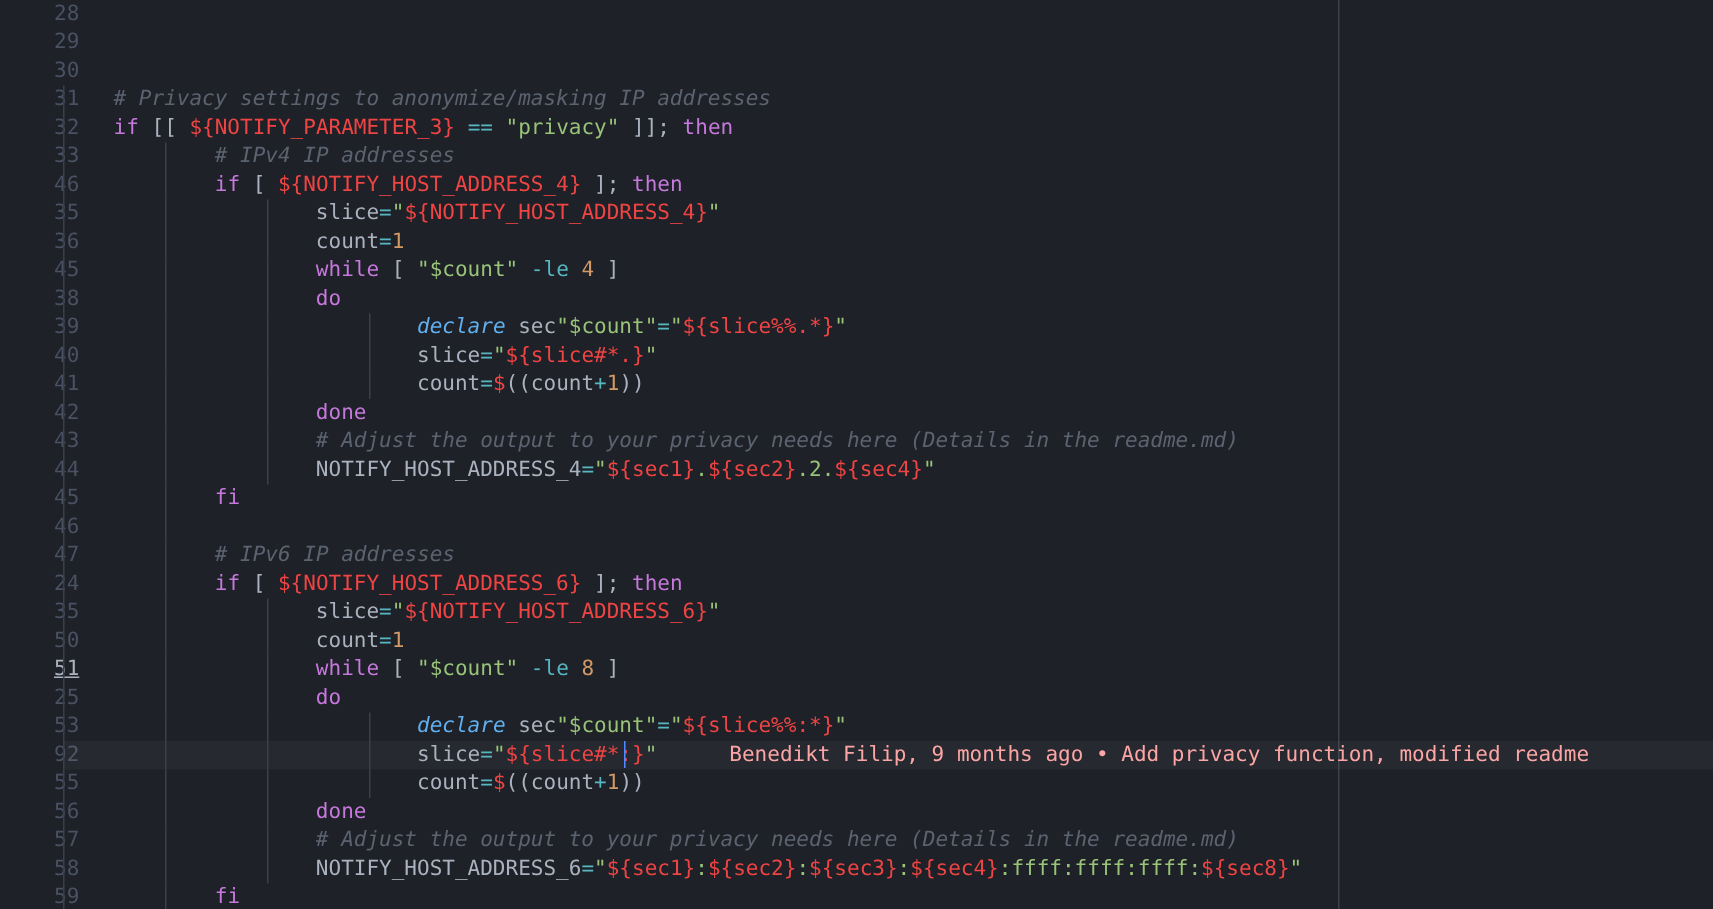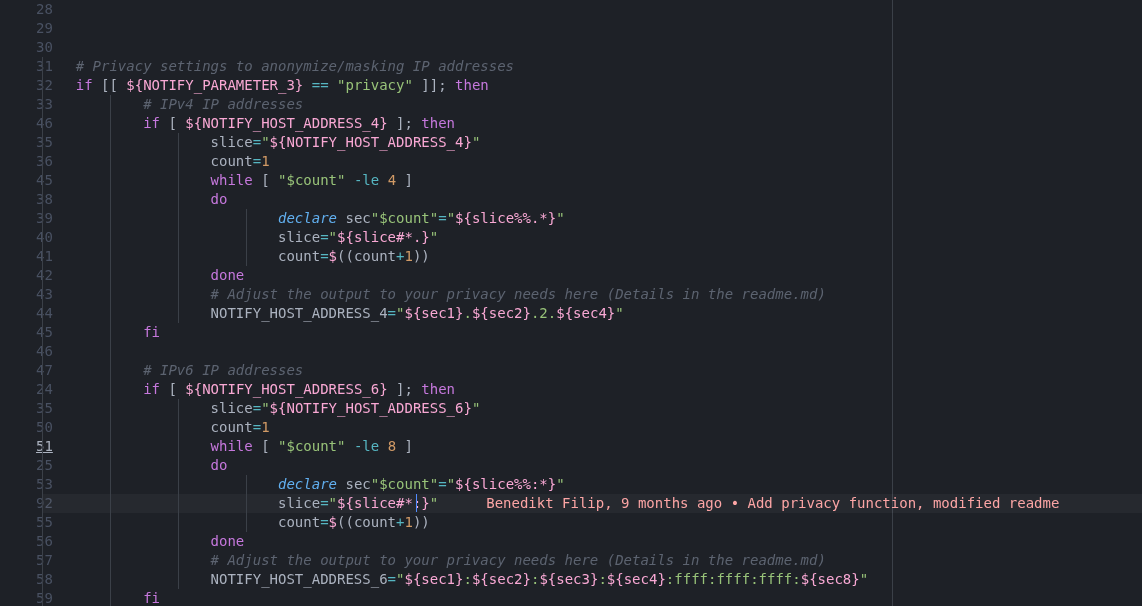--- a/index.html
+++ b/index.html
@@ -58,21 +58,21 @@
 .cursor {
   position: absolute;
   width: 1px;
   height: 18px;
   background: #528bff;
   top: 0;
 }
 .c-comment { color: #5c6370; font-style: italic; }
 .c-keyword { color: #c678dd; }
 .c-string { color: #98c379; }
-.c-var { color: #f9a8d4; }
+.c-var { color: #ef4444; }
 .c-number { color: #d19a66; }
 .c-op { color: #56b6c2; }
 .c-func { color: #61afef; font-style: italic; }
 .c-text { color: #abb2bf; }
 .blame {
   color: #fca5a5;
   font-style: normal;
   padding-left: 48px;
 }
 </style>

